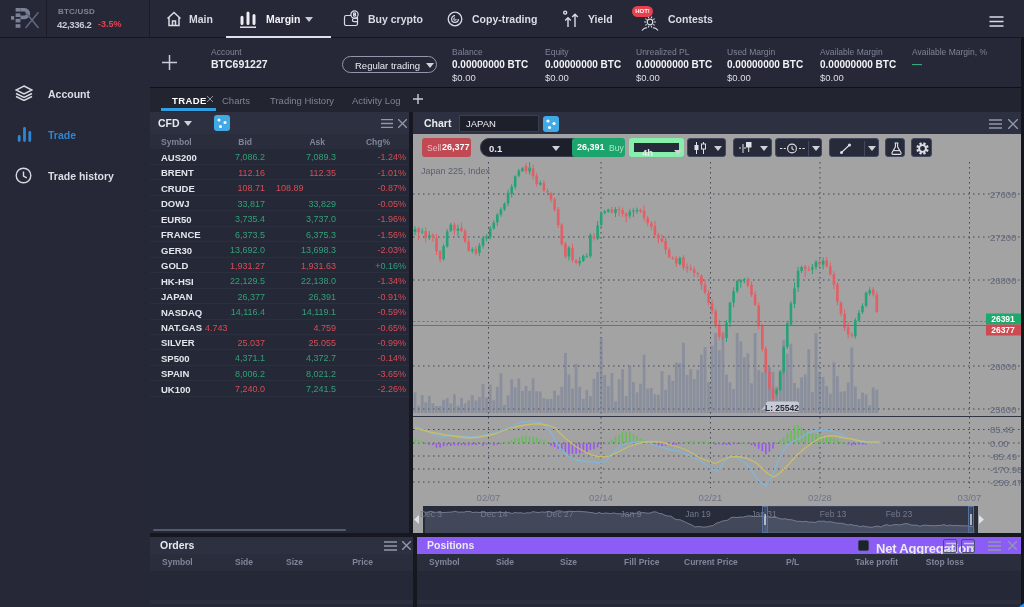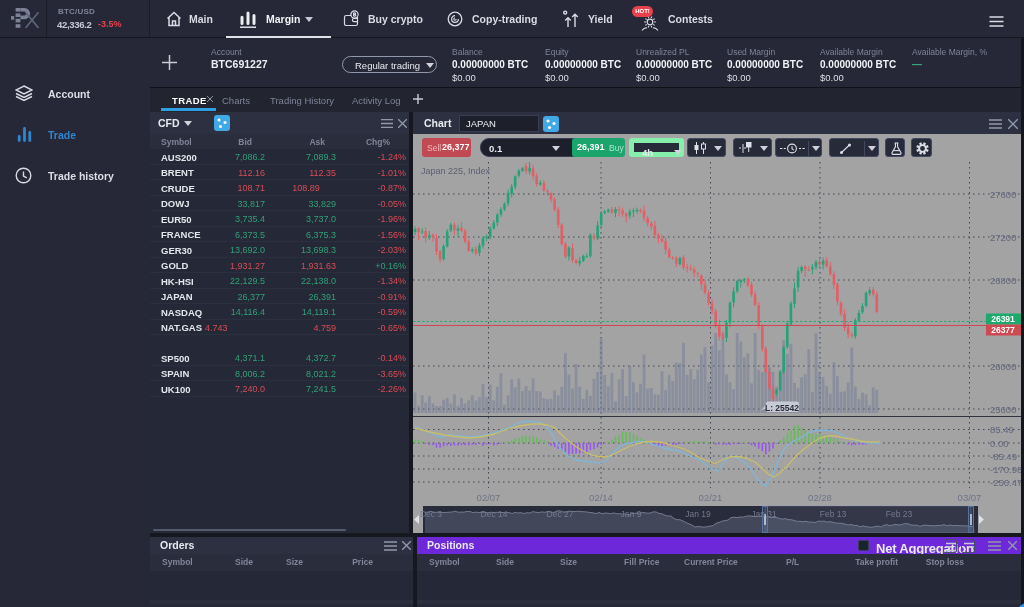--- a/index.html
+++ b/index.html
@@ -204,21 +204,21 @@
   </div>
   <div class="ab" style="left:0;top:52.8px;width:259px;height:15.5px;border-bottom:1px solid #2c2f3d;">
     <div class="ab" style="left:11px;top:2.5px;font-size:9.5px;font-weight:bold;color:#e4e6ec;">BRENT</div>
     <div class="ab" style="left:55px;top:3px;width:60px;text-align:right;font-size:9px;color:#d94c55;">112.16</div>
     <div class="ab" style="left:126px;top:3px;width:60px;text-align:right;font-size:9px;color:#d94c55;">112.35</div>
     <div class="ab" style="left:196px;top:3px;width:60px;text-align:right;font-size:9px;color:#d94c55;">-1.01%</div>
   </div>
   <div class="ab" style="left:0;top:68.2px;width:259px;height:15.5px;border-bottom:1px solid #2c2f3d;">
     <div class="ab" style="left:11px;top:2.5px;font-size:9.5px;font-weight:bold;color:#e4e6ec;">CRUDE</div>
     <div class="ab" style="left:55px;top:3px;width:60px;text-align:right;font-size:9px;color:#d94c55;">108.71</div>
-    <div class="ab" style="left:126px;top:3px;width:60px;text-align:center;font-size:9px;color:#d94c55;">108.89</div>
+    <div class="ab" style="left:126px;top:3px;width:60px;text-align:left;font-size:9px;color:#d94c55;">108.89</div>
     <div class="ab" style="left:196px;top:3px;width:60px;text-align:right;font-size:9px;color:#d94c55;">-0.87%</div>
   </div>
   <div class="ab" style="left:0;top:83.7px;width:259px;height:15.5px;border-bottom:1px solid #2c2f3d;">
     <div class="ab" style="left:11px;top:2.5px;font-size:9.5px;font-weight:bold;color:#e4e6ec;">DOWJ</div>
     <div class="ab" style="left:55px;top:3px;width:60px;text-align:right;font-size:9px;color:#31a077;">33,817</div>
     <div class="ab" style="left:126px;top:3px;width:60px;text-align:right;font-size:9px;color:#31a077;">33,829</div>
     <div class="ab" style="left:196px;top:3px;width:60px;text-align:right;font-size:9px;color:#d94c55;">-0.05%</div>
   </div>
   <div class="ab" style="left:0;top:99.2px;width:259px;height:15.5px;border-bottom:1px solid #2c2f3d;">
     <div class="ab" style="left:11px;top:2.5px;font-size:9.5px;font-weight:bold;color:#e4e6ec;">EUR50</div>
@@ -260,20 +260,26 @@
     <div class="ab" style="left:11px;top:2.5px;font-size:9.5px;font-weight:bold;color:#e4e6ec;">NASDAQ</div>
     <div class="ab" style="left:55px;top:3px;width:60px;text-align:right;font-size:9px;color:#31a077;">14,116.4</div>
     <div class="ab" style="left:126px;top:3px;width:60px;text-align:right;font-size:9px;color:#31a077;">14,119.1</div>
     <div class="ab" style="left:196px;top:3px;width:60px;text-align:right;font-size:9px;color:#d94c55;">-0.59%</div>
   </div>
   <div class="ab" style="left:0;top:207.5px;width:259px;height:15.5px;border-bottom:1px solid #2c2f3d;">
     <div class="ab" style="left:11px;top:2.5px;font-size:9.5px;font-weight:bold;color:#e4e6ec;">NAT.GAS</div>
     <div class="ab" style="left:55px;top:3px;width:60px;text-align:left;font-size:9px;color:#d94c55;">4.743</div>
     <div class="ab" style="left:126px;top:3px;width:60px;text-align:right;font-size:9px;color:#d94c55;">4.759</div>
     <div class="ab" style="left:196px;top:3px;width:60px;text-align:right;font-size:9px;color:#d94c55;">-0.65%</div>
+  </div>
+  <div class="ab" style="left:0;top:222.9px;width:259px;height:15.5px;border-bottom:1px solid #2c2f3d;">
+    <div class="ab" style="left:11px;top:2.5px;font-size:9.5px;font-weight:bold;color:#e4e6ec;">SILVER</div>
+    <div class="ab" style="left:55px;top:3px;width:60px;text-align:right;font-size:9px;color:#d94c55;">25.037</div>
+    <div class="ab" style="left:126px;top:3px;width:60px;text-align:right;font-size:9px;color:#d94c55;">25.055</div>
+    <div class="ab" style="left:196px;top:3px;width:60px;text-align:right;font-size:9px;color:#d94c55;">-0.99%</div>
   </div>
   <div class="ab" style="left:0;top:238.4px;width:259px;height:15.5px;border-bottom:1px solid #2c2f3d;">
     <div class="ab" style="left:11px;top:2.5px;font-size:9.5px;font-weight:bold;color:#e4e6ec;">SP500</div>
     <div class="ab" style="left:55px;top:3px;width:60px;text-align:right;font-size:9px;color:#31a077;">4,371.1</div>
     <div class="ab" style="left:126px;top:3px;width:60px;text-align:right;font-size:9px;color:#31a077;">4,372.7</div>
     <div class="ab" style="left:196px;top:3px;width:60px;text-align:right;font-size:9px;color:#d94c55;">-0.14%</div>
   </div>
   <div class="ab" style="left:0;top:253.9px;width:259px;height:15.5px;border-bottom:1px solid #2c2f3d;">
     <div class="ab" style="left:11px;top:2.5px;font-size:9.5px;font-weight:bold;color:#e4e6ec;">SPAIN</div>
     <div class="ab" style="left:55px;top:3px;width:60px;text-align:right;font-size:9px;color:#31a077;">8,006.2</div>
@@ -1003,21 +1009,21 @@
   </div>
   <div class="ab" style="left:0;top:17px;width:263px;height:17px;background:#2a2d3b;">
     <div class="ab" style="left:12px;top:3px;font-size:8.5px;font-weight:bold;color:#80859a;">Symbol</div>
     <div class="ab" style="left:85px;top:3px;font-size:8.5px;font-weight:bold;color:#80859a;">Side</div>
     <div class="ab" style="left:136px;top:3px;font-size:8.5px;font-weight:bold;color:#80859a;">Size</div>
     <div class="ab" style="left:180px;top:3px;width:43px;text-align:right;font-size:8.5px;font-weight:bold;color:#80859a;">Price</div>
   </div>
   <div class="ab" style="left:0;top:63px;width:263px;height:4px;background:#2b2e3c;"></div>
 </div>
 <div class="ab" style="left:417px;top:537px;width:607px;height:70px;background:#252836;">
-  <div class="ab" style="left:0;top:0;width:607px;height:17px;background:#6d28d9;">
+  <div class="ab" style="left:0;top:0;width:607px;height:17px;background:#8b5cf6;">
     <div class="ab" style="left:10px;top:2px;font-size:10.5px;font-weight:bold;color:#e8eaef;">Positions</div>
     <div class="ab" style="left:441px;top:3px;width:11px;height:11px;background:#1b2230;border:1px solid #3a4152;border-radius:2px;"></div>
     <div class="ab" style="left:459px;top:3.5px;font-size:13px;font-weight:bold;letter-spacing:-0.2px;color:#e8eaef;">Net Aggregation</div>
     <div class="ab" style="left:526px;top:1.5px;width:14px;height:14px;border:1px solid #49506a;border-radius:2px;">
       <svg style="position:absolute;left:2px;top:2px;" width="10" height="10" viewBox="0 0 10 10">
           <path d="M0 1.5 h10 M0 5 h6 M0 8.5 h10" stroke="#c6cad6" stroke-width="1.3"></path>
         </svg>
     </div>
     <div class="ab" style="left:544px;top:1.5px;width:14px;height:14px;border:1px solid #49506a;border-radius:2px;">
       <svg style="position:absolute;left:2px;top:2px;" width="10" height="10" viewBox="0 0 10 10">

